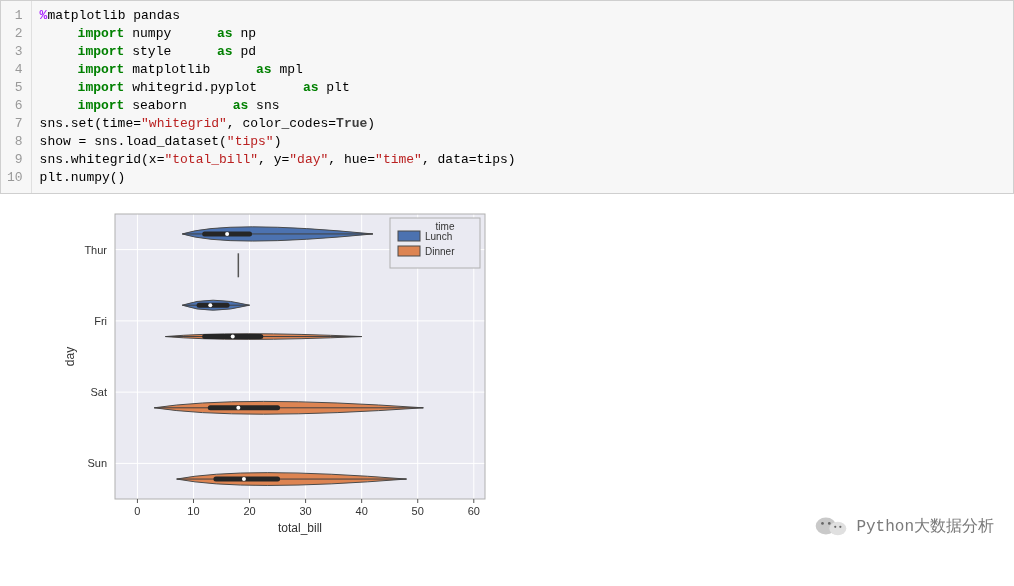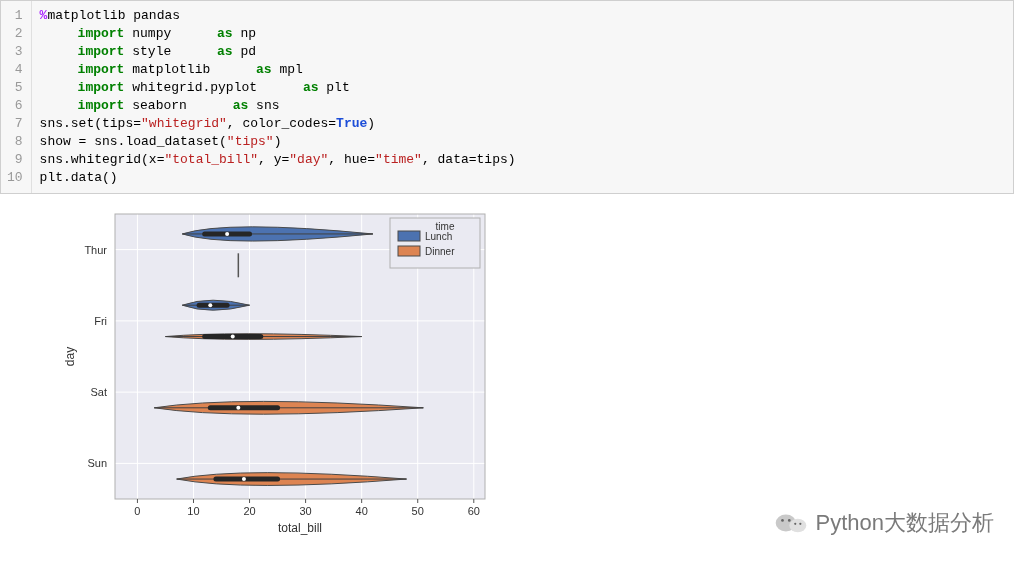--- a/index.html
+++ b/index.html
@@ -4,24 +4,24 @@
 <style>
 * { margin: 0; padding: 0; box-sizing: border-box; }
 body { font-family: Consolas, Monaco, 'Courier New', monospace; font-size: 13px; background: #fff; width: 1014px; }
 .code-cell { border: 1px solid #cfcfcf; background: #f7f7f7; display: flex; }
 .gutter { background: #f7f7f7; color: #999; text-align: right; padding: 6px 8px 6px 6px; border-right: 1px solid #e0e0e0; user-select: none; }
 .gutter .ln { line-height: 18px; }
 .code-body { padding: 6px 8px; background: #f7f7f7; flex: 1; white-space: pre; line-height: 18px; color: #000; }
 .k-green { color: #008000; font-weight: bold; margin-left: 38px; }
 .k-purple { color: #aa22ff; font-weight: bold; }
 .s-red { color: #ba2121; }
-.n-true { color: #1d4ed8; font-weight: bold; }
+.n-true { color: #404040; font-weight: bold; }
 .chart-wrap { margin: 10px 0 0 60px; position: relative; }
 .chart-svg { display: block; }
-.watermark { position: absolute; right: 20px; bottom: 6px; font-family: Liberation Sans, sans-serif; font-size: 22px; color: #7a7a7a; display: flex; align-items: center; gap: 8px; }
+.watermark { position: absolute; right: 20px; bottom: 6px; font-family: Liberation Mono, monospace; font-size: 16px; color: #7a7a7a; display: flex; align-items: center; gap: 8px; }
 .wm-icon { width: 34px; height: 24px; position: relative; }
 .wm-icon svg { width: 34px; height: 24px; }
 </style>
 </head>
 <body>
 
 <div class="code-cell">
   <div class="gutter">
     <div class="ln">1</div>
     <div class="ln">2</div>
@@ -33,24 +33,24 @@
     <div class="ln">8</div>
     <div class="ln">9</div>
     <div class="ln">10</div>
   </div>
   <div class="code-body"><span class="k-purple">%</span><span>matplotlib pandas</span>
 <span class="k-green">import</span> <span>numpy</span> <span class="k-green">as</span> <span>np</span>
 <span class="k-green">import</span> <span>style</span> <span class="k-green">as</span> <span>pd</span>
 <span class="k-green">import</span> <span>matplotlib</span> <span class="k-green">as</span> <span>mpl</span>
 <span class="k-green">import</span> <span>whitegrid.pyplot</span> <span class="k-green">as</span> <span>plt</span>
 <span class="k-green">import</span> <span>seaborn</span> <span class="k-green">as</span> <span>sns</span>
-<span>sns.set(tips=</span><span class="s-red">"whitegrid"</span><span>, color_codes=</span><span class="n-true">True</span><span>)</span>
+<span>sns.set(time=</span><span class="s-red">"whitegrid"</span><span>, color_codes=</span><span class="n-true">True</span><span>)</span>
 <span>show = sns.load_dataset(</span><span class="s-red">"tips"</span><span>)</span>
 <span>sns.whitegrid(x=</span><span class="s-red">"total_bill"</span><span>, y=</span><span class="s-red">"day"</span><span>, hue=</span><span class="s-red">"time"</span><span>, data=tips)</span>
-<span>plt.data()</span></div>
+<span>plt.numpy()</span></div>
 </div>
 
 <div class="chart-wrap">
   <svg class="chart-svg" id="chart-svg" width="440" height="340">
       <rect x="55" y="10" width="370" height="285" fill="#eaeaf2"></rect>
       <line x1="77.42424242424242" y1="10" x2="77.42424242424242" y2="295" stroke="#fff" stroke-width="1"></line>
       <line x1="133.4848484848485" y1="10" x2="133.4848484848485" y2="295" stroke="#fff" stroke-width="1"></line>
       <line x1="189.54545454545456" y1="10" x2="189.54545454545456" y2="295" stroke="#fff" stroke-width="1"></line>
       <line x1="245.6060606060606" y1="10" x2="245.6060606060606" y2="295" stroke="#fff" stroke-width="1"></line>
       <line x1="301.66666666666663" y1="10" x2="301.66666666666663" y2="295" stroke="#fff" stroke-width="1"></line>

